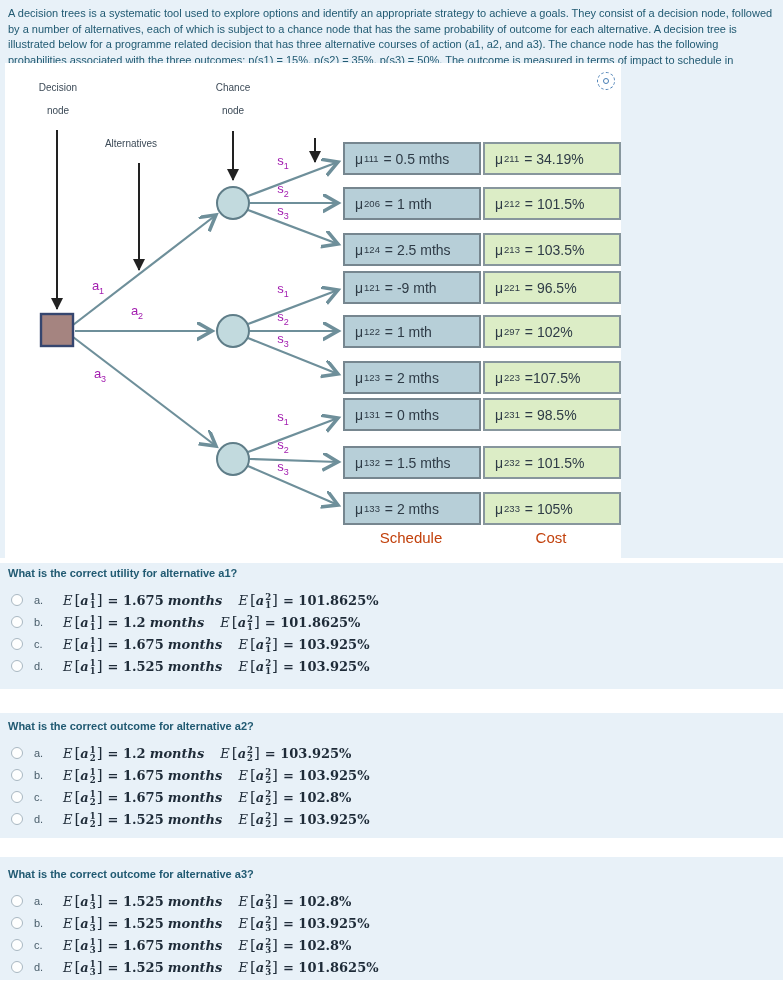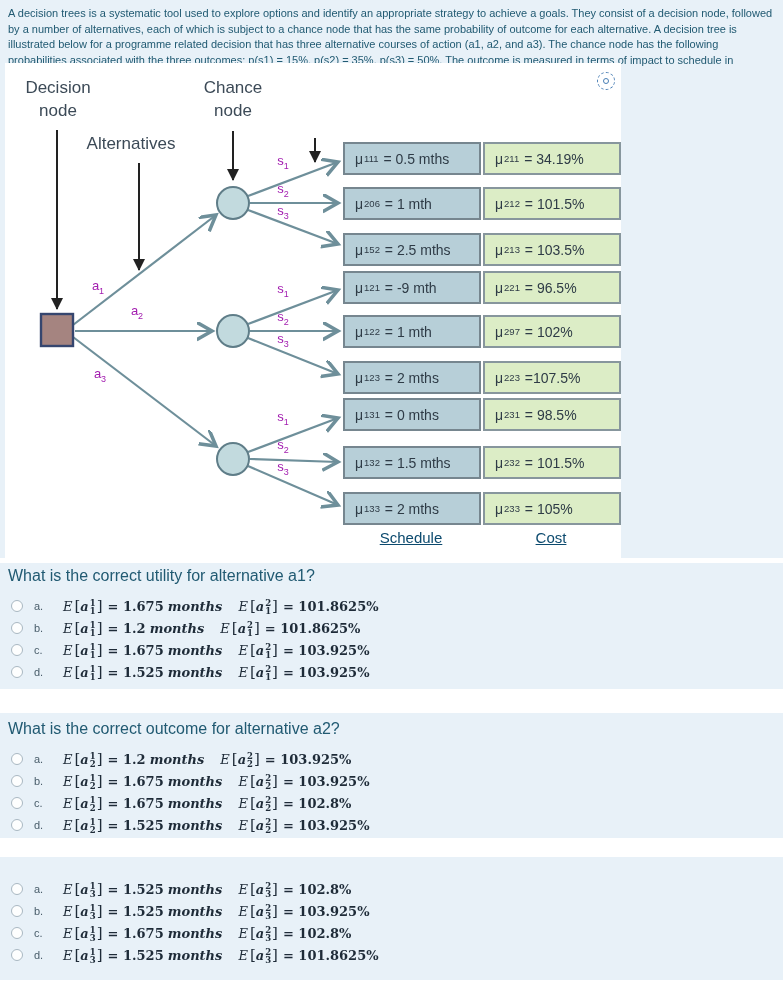--- a/index.html
+++ b/index.html
@@ -5,39 +5,39 @@
   html,body{margin:0;padding:0;background:#fff;}
   #app{position:relative;width:783px;height:996px;overflow:hidden;
        font-family:"Liberation Sans",sans-serif;background:#fff;}
   .blueblock{position:absolute;left:0;width:783px;background:#e8f1f8;}
   #topblock{top:0;height:558px;}
   #intro{position:absolute;left:8px;top:6px;width:765px;
          font-size:11px;line-height:15.5px;color:#215a72;}
   
   #panel{position:absolute;left:5px;top:63px;width:616px;height:495px;background:#ffffff;}
   #treesvg{position:absolute;left:0;top:0;}
-  .dlabel{position:absolute;text-align:center;font-size:17px;line-height:23px;color:#3c4a57;}
+  .dlabel{position:absolute;text-align:center;font-size:10px;line-height:23px;color:#3c4a57;}
   .branchlab{position:absolute;transform:translate(-50%,-50%);font-size:13px;color:#a21caf;}
   .branchlab sub{font-size:9px;}
   .vbox{position:absolute;width:124px;height:29px;display:flex;align-items:center;
         padding-left:10px;font-size:14px;color:#2e3b46;white-space:nowrap;}
   .sbox{left:338px;background:#b7cfd8;border:2px solid #76868f;}
   .cbox{left:478px;background:#dcedc6;border:2px solid #87969d;}
   .vbox sub{font-size:9.5px;margin:0 1px;}
-  .axislab{position:absolute;transform:translate(-50%,0);font-size:15px;color:#0c4a6e;text-decoration:underline;}
+  .axislab{position:absolute;transform:translate(-50%,0);font-size:15px;color:#c2410c;}
   #fsicon{position:absolute;left:592px;top:9px;width:18px;height:18px;border:1.6px dashed #4a7fb5;
           border-radius:50%;box-sizing:border-box;background:#fff;}
   #fsicon::after{content:"";position:absolute;left:5px;top:5px;width:4px;height:4px;
           border-radius:50%;border:1.4px solid #4a7fb5;}
   
   .qblock{padding:0 8px;box-sizing:border-box;overflow:hidden;}
   #q1{top:563px;height:126px;padding-top:4px;}
   #q2{top:713px;height:125px;padding-top:7px;}
   #q3{top:857px;height:123px;padding-top:11px;}
-  .qtext{font-size:16px;color:#215a72;}
+  .qtext{font-size:11px;color:#215a72;font-weight:bold;}
   .opts{margin-top:10px;}
   .opt{display:flex;align-items:center;height:22px;}
   .radio{width:10px;height:10px;border-radius:50%;border:1px solid #a9b8c2;background:#fdfefe;
          margin-left:3px;flex:0 0 auto;}
   .letter{width:16px;margin-left:11px;font-size:11px;color:#4a5e6b;}
   .math{margin-left:13px;font-family:"DejaVu Serif",serif;font-size:13px;color:#1e2b38;
         display:flex;align-items:center;white-space:nowrap;}
   .mg{display:inline-flex;align-items:center;}
   .mg + .mg{margin-left:16px;}
   .mE{font-style:italic;margin-right:2px;}
@@ -119,21 +119,21 @@
       <div class="branchlab" style="left:278px;top:277px;"><span>s</span><sub>3</sub></div>
 
       <div class="branchlab" style="left:278px;top:355px;"><span>s</span><sub>1</sub></div>
       <div class="branchlab" style="left:278px;top:383px;"><span>s</span><sub>2</sub></div>
       <div class="branchlab" style="left:278px;top:405px;"><span>s</span><sub>3</sub></div>
 
       <div class="vbox sbox" style="top:79px;"><span>μ</span><sub>111</sub>&nbsp;<span>= 0.5 mths</span></div>
       <div class="vbox cbox" style="top:79px;"><span>μ</span><sub>211</sub>&nbsp;<span>= 34.19%</span></div>
       <div class="vbox sbox" style="top:124px;"><span>μ</span><sub>206</sub>&nbsp;<span>= 1 mth</span></div>
       <div class="vbox cbox" style="top:124px;"><span>μ</span><sub>212</sub>&nbsp;<span>= 101.5%</span></div>
-      <div class="vbox sbox" style="top:170px;"><span>μ</span><sub>152</sub>&nbsp;<span>= 2.5 mths</span></div>
+      <div class="vbox sbox" style="top:170px;"><span>μ</span><sub>124</sub>&nbsp;<span>= 2.5 mths</span></div>
       <div class="vbox cbox" style="top:170px;"><span>μ</span><sub>213</sub>&nbsp;<span>= 103.5%</span></div>
       <div class="vbox sbox" style="top:208px;"><span>μ</span><sub>121</sub>&nbsp;<span>= -9 mth</span></div>
       <div class="vbox cbox" style="top:208px;"><span>μ</span><sub>221</sub>&nbsp;<span>= 96.5%</span></div>
       <div class="vbox sbox" style="top:252px;"><span>μ</span><sub>122</sub>&nbsp;<span>= 1 mth</span></div>
       <div class="vbox cbox" style="top:252px;"><span>μ</span><sub>297</sub>&nbsp;<span>= 102%</span></div>
       <div class="vbox sbox" style="top:298px;"><span>μ</span><sub>123</sub>&nbsp;<span>= 2 mths</span></div>
       <div class="vbox cbox" style="top:298px;"><span>μ</span><sub>223</sub>&nbsp;<span>=107.5%</span></div>
       <div class="vbox sbox" style="top:335px;"><span>μ</span><sub>131</sub>&nbsp;<span>= 0 mths</span></div>
       <div class="vbox cbox" style="top:335px;"><span>μ</span><sub>231</sub>&nbsp;<span>= 98.5%</span></div>
       <div class="vbox sbox" style="top:383px;"><span>μ</span><sub>132</sub>&nbsp;<span>= 1.5 mths</span></div>
@@ -386,20 +386,21 @@
               </span>
               <span class="br">]</span>
               <span class="mv">= 103.925%</span>
             </span>
         </span>
       </div>
     </div>
   </div>
 
   <div id="q3" class="blueblock qblock" style="position:absolute;">
+    <div class="qtext">What is the correct outcome for alternative a3?</div>
     <div class="opts">
       <div class="opt">
         <span class="radio"></span>
         <span class="letter">a.</span>
         <span class="math">
           <span class="mg">
               <i class="mE">E</i>
               <span class="br">[</span>
               <i class="ma">a</i>
               <span class="ss">

